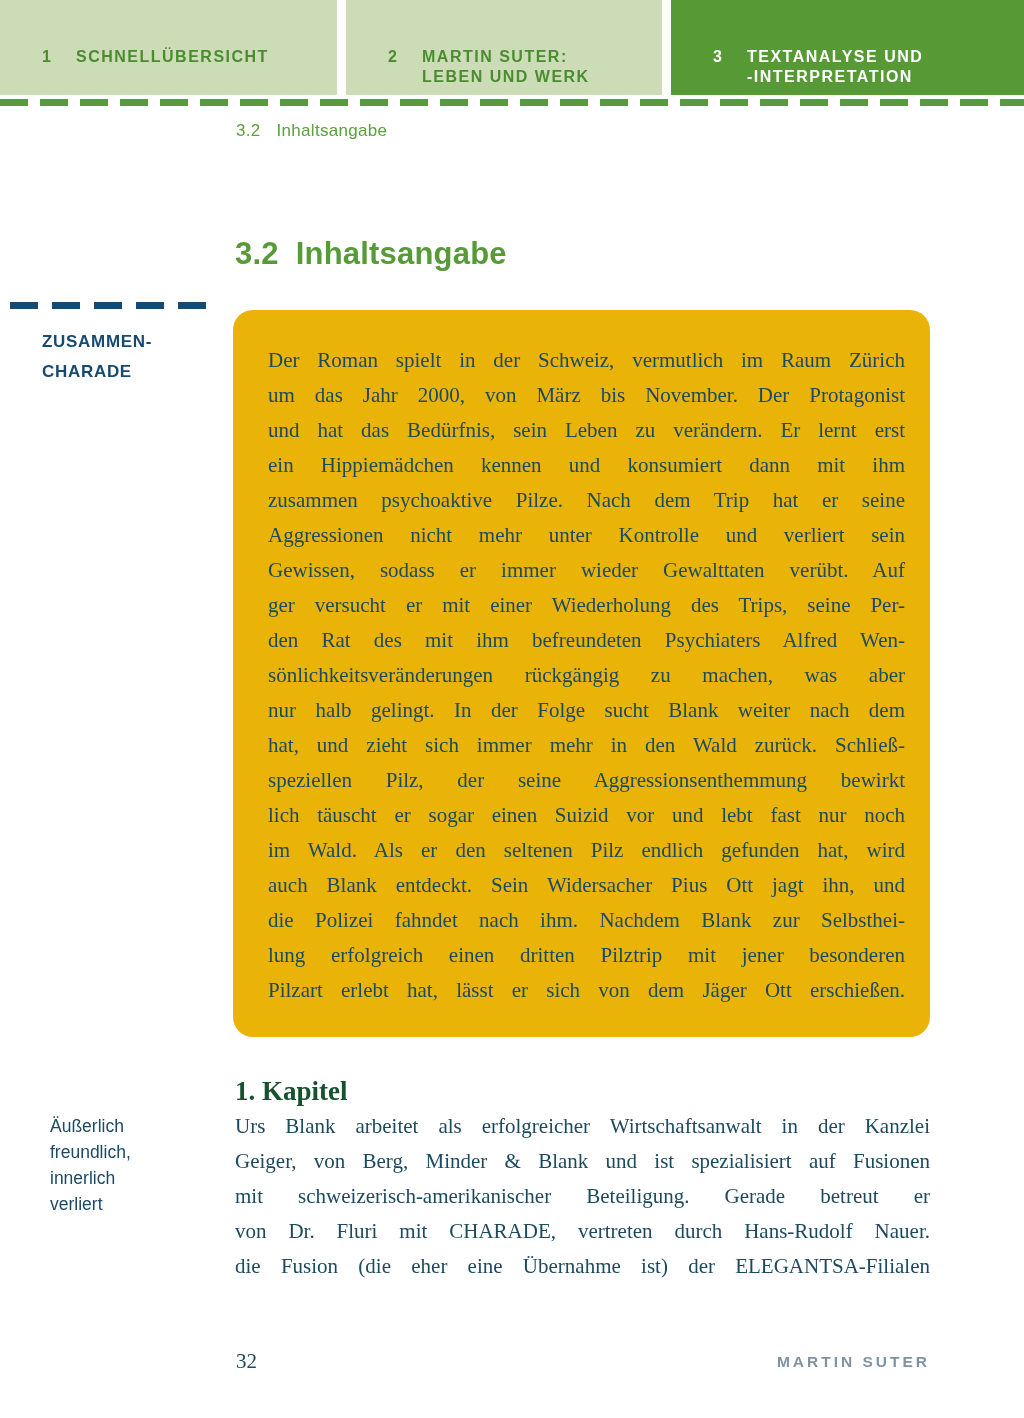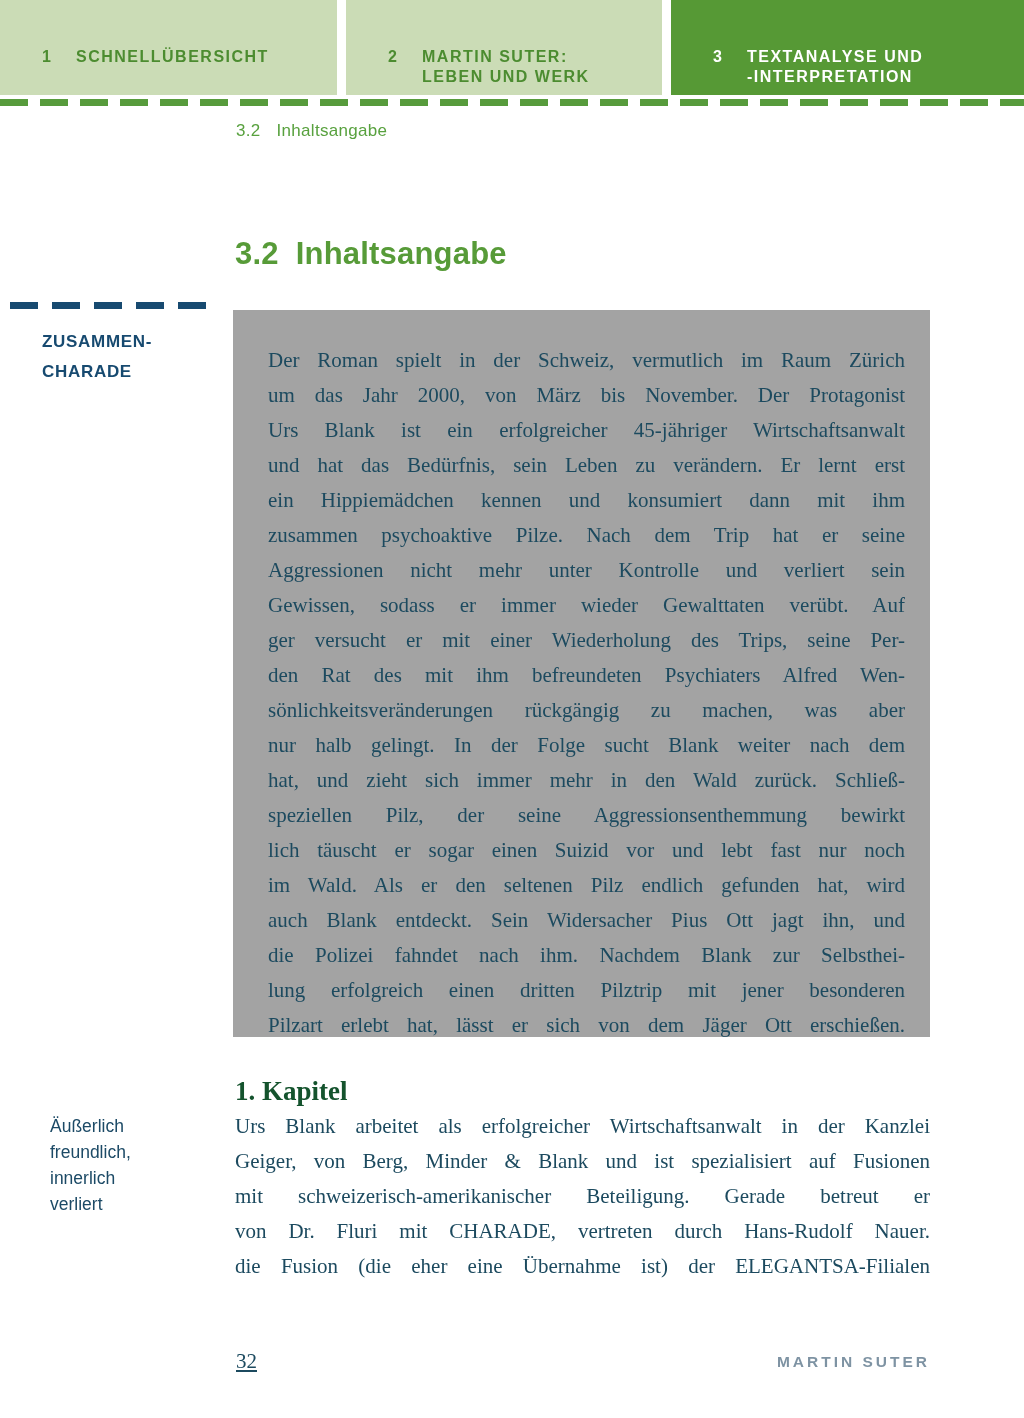--- a/index.html
+++ b/index.html
@@ -49,39 +49,39 @@
     letter-spacing:0.7px; line-height:30px;
   }
   .margin-note {
     position:absolute; top:1113px; left:42px;
     font-size:17.5px; color:#1c4a66; line-height:26px;margin-left:8px;
   }
 
   
   .summary-box {
     position:absolute; top:310px; left:233px; width:697px; height:727px;
-    box-sizing:border-box; padding:33px 25px 0 35px; background:#a3a3a3;
+    box-sizing:border-box; padding:33px 25px 0 35px; background:#eab308;border-radius:20px;
   }
   .tline {
     font-family:"Liberation Serif", serif; font-size:21px; line-height:35px;
     color:#1c4a5f; text-align:justify; text-align-last:justify; white-space:nowrap;
   }
   .tline { white-space:normal; }
 
   
   .chapter-heading {
     position:absolute; top:1076px; left:235px;
     font-size:27px; font-weight:bold; color:#14532d;font-family:Liberation Serif, serif;
   }
   .chapter-text { position:absolute; top:1109px; left:235px; width:695px; }
 
   
   .page-number {
     position:absolute; top:1349px; left:236px;
-    font-family:"Liberation Serif", serif; font-size:21px; color:#1c4a5f;text-decoration:underline;
+    font-family:"Liberation Serif", serif; font-size:21px; color:#1c4a5f;
   }
   .footer-author {
     position:absolute; top:1353px; right:94px;
     font-size:15.5px; letter-spacing:3px; color:#7e93a3; font-weight:bold;
   }
 </style>
 </head>
 <body>
 
 <div class="page">
@@ -127,21 +127,20 @@
 
   <div class="dash-navy"></div>
   <div class="summary-label">
     <div>ZUSAMMEN-</div>
     <div>CHARADE</div>
   </div>
 
   <div class="summary-box">
       <div class="tline">Der Roman spielt in der Schweiz, vermutlich im Raum Zürich</div>
       <div class="tline">um das Jahr 2000, von März bis November. Der Protagonist</div>
-      <div class="tline">Urs Blank ist ein erfolgreicher 45-jähriger Wirtschaftsanwalt</div>
       <div class="tline">und hat das Bedürfnis, sein Leben zu verändern. Er lernt erst</div>
       <div class="tline">ein Hippiemädchen kennen und konsumiert dann mit ihm</div>
       <div class="tline">zusammen psychoaktive Pilze. Nach dem Trip hat er seine</div>
       <div class="tline">Aggressionen nicht mehr unter Kontrolle und verliert sein</div>
       <div class="tline">Gewissen, sodass er immer wieder Gewalttaten verübt. Auf</div>
       <div class="tline">ger versucht er mit einer Wiederholung des Trips, seine Per-</div>
       <div class="tline">den Rat des mit ihm befreundeten Psychiaters Alfred Wen-</div>
       <div class="tline">sönlichkeitsveränderungen rückgängig zu machen, was aber</div>
       <div class="tline">nur halb gelingt. In der Folge sucht Blank weiter nach dem</div>
       <div class="tline">hat, und zieht sich immer mehr in den Wald zurück. Schließ-</div>

